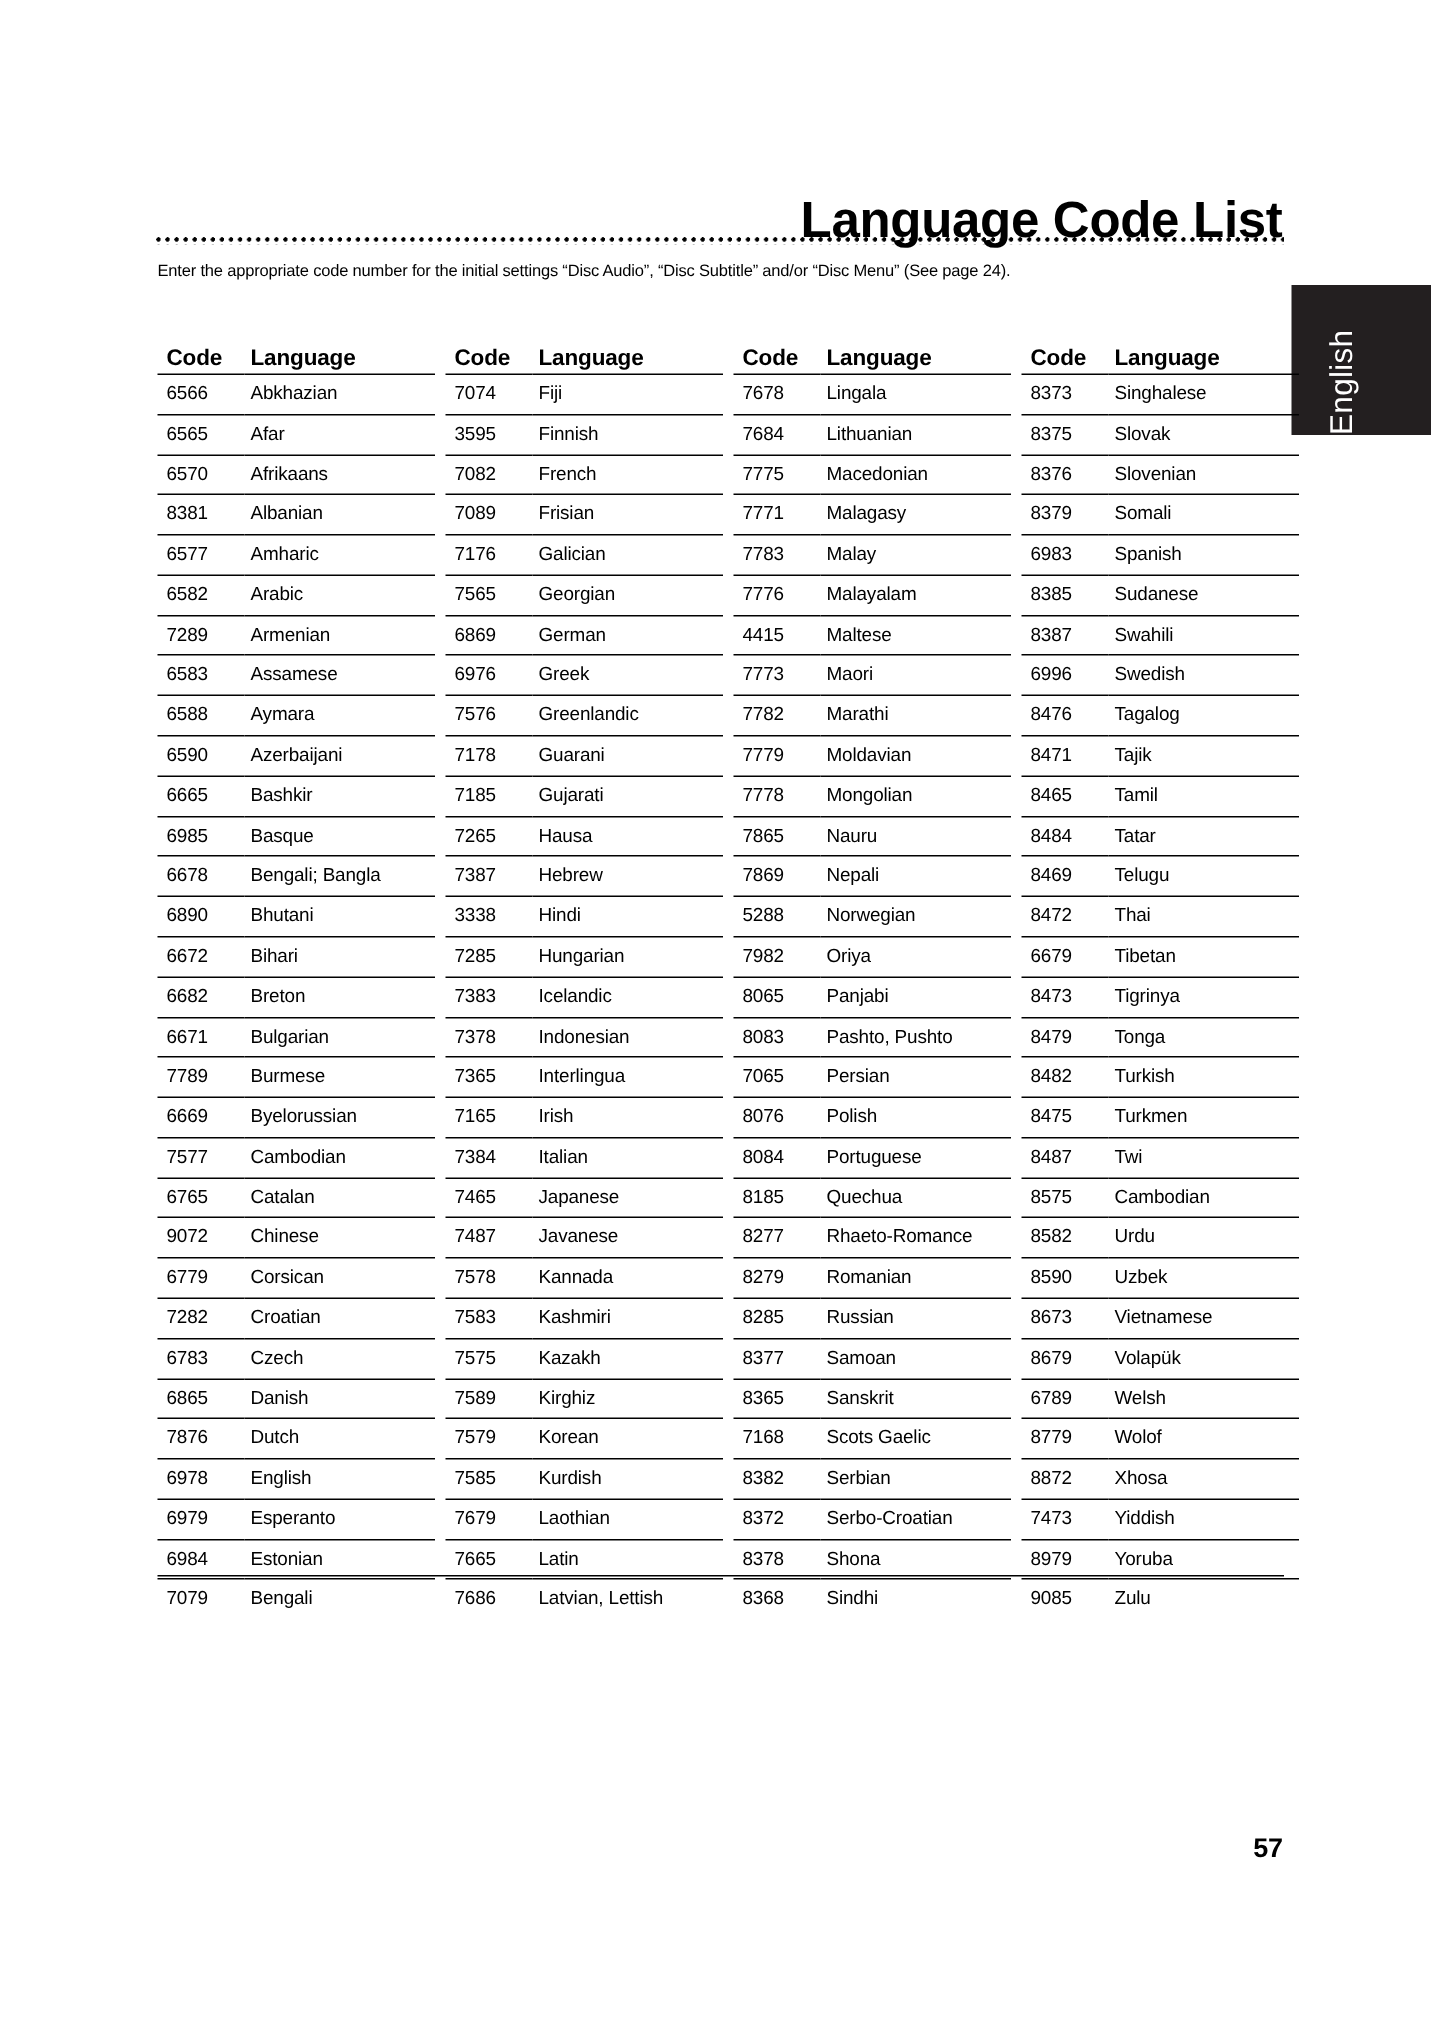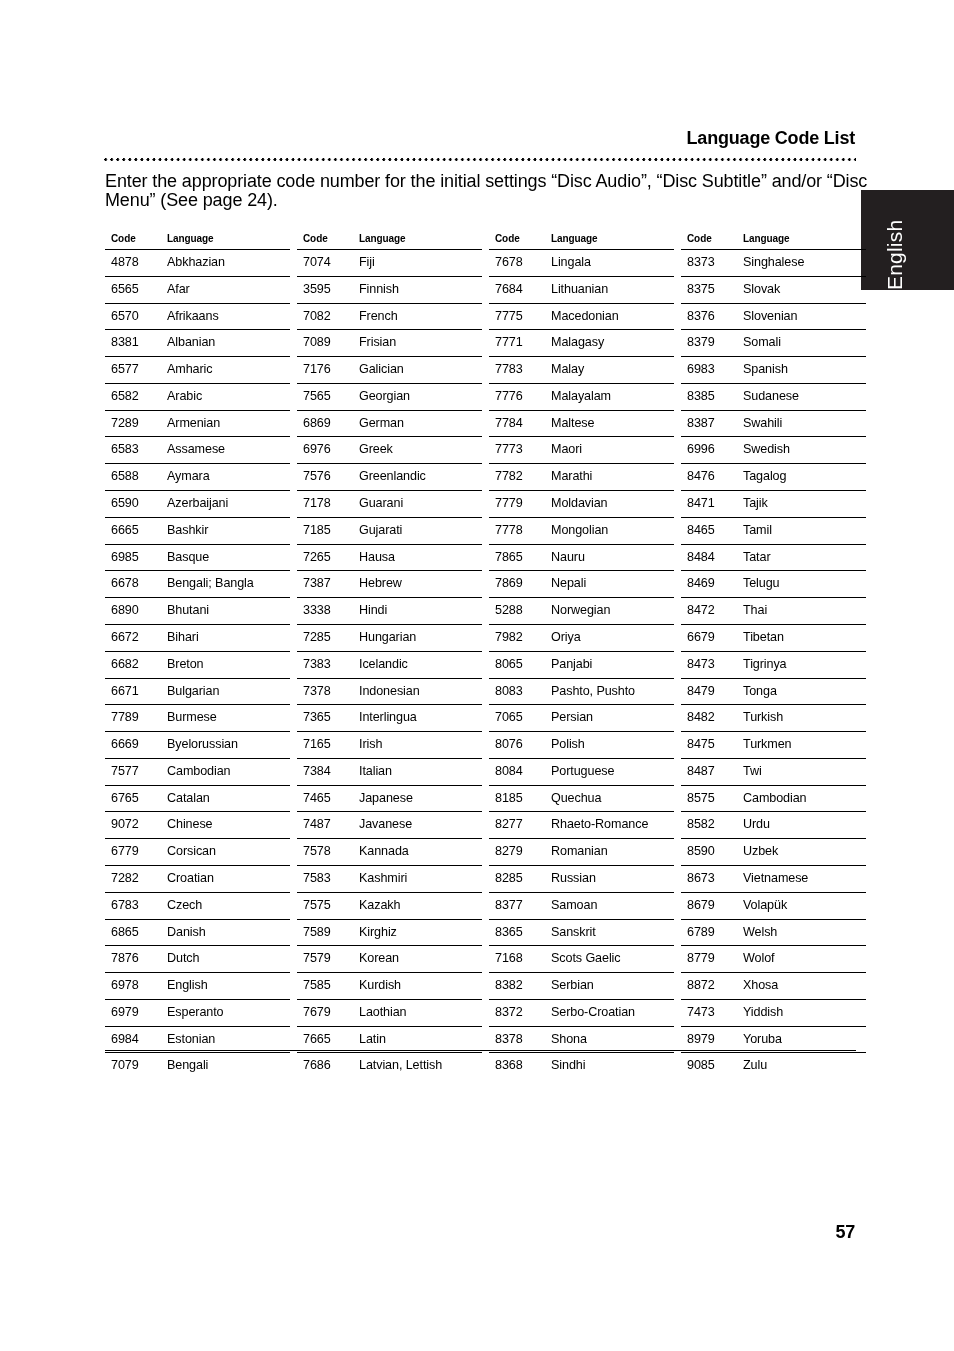--- a/index.html
+++ b/index.html
@@ -46,21 +46,21 @@
     letter-spacing: 0.2px;
     line-height: 40px;
     white-space: nowrap;
   }
 
   
   .title {
     position: absolute;
     right: 99px;
     top: 128px;
-    font-size: 18px;
+    font-size: 34px;
     font-weight: bold;
     letter-spacing: -0.2px;
     white-space: nowrap;
   }
 
   .dotted-rule {
     position: absolute;
     left: 104px;
     top: 158px;
     width: 752px;
@@ -68,21 +68,21 @@
     background-image: radial-gradient(circle at 1.6px 1.6px, #000 1.35px, transparent 1.5px);
     background-size: 6.05px 5px;
     background-repeat: repeat-x;
   }
 
   .intro {
     position: absolute;
     left: 105px;
     top: 172px;
     width: 780px;
-    font-size: 18px;
+    font-size: 11px;
     line-height: 19px;
     letter-spacing: -0.12px;
   }
 
   
   .tables {
     position: absolute;
     left: 105px;
     top: 229px;
     width: 751px;
@@ -108,21 +108,21 @@
     vertical-align: bottom;
     height: 25.78px;
     line-height: 25.78px;
     font-size: 12.6px;
     letter-spacing: -0.1px;
     white-space: nowrap;
     overflow: visible;
   }
   table.codes th {
     font-weight: bold;
-    font-size: 10px;
+    font-size: 15px;
     height: 20px;
     line-height: 20px;
     border-bottom: 1.6px solid #000;
   }
   table.codes tbody tr td {
     border-bottom: 1.1px solid #000;
   }
   table.codes tbody tr:last-child td {
     border-bottom: none;
   }
@@ -171,21 +171,21 @@
       <div class="col">
         <table class="codes">
           <thead>
             <tr>
               <th class="c-code">Code</th>
               <th class="c-lang">Language</th>
             </tr>
           </thead>
           <tbody>
             <tr>
-              <td class="c-code">4878</td>
+              <td class="c-code">6566</td>
               <td class="c-lang">Abkhazian</td>
             </tr>
             <tr>
               <td class="c-code">6565</td>
               <td class="c-lang">Afar</td>
             </tr>
             <tr>
               <td class="c-code">6570</td>
               <td class="c-lang">Afrikaans</td>
             </tr>
@@ -467,21 +467,21 @@
             </tr>
             <tr>
               <td class="c-code">7783</td>
               <td class="c-lang">Malay</td>
             </tr>
             <tr>
               <td class="c-code">7776</td>
               <td class="c-lang">Malayalam</td>
             </tr>
             <tr>
-              <td class="c-code">7784</td>
+              <td class="c-code">4415</td>
               <td class="c-lang">Maltese</td>
             </tr>
             <tr>
               <td class="c-code">7773</td>
               <td class="c-lang">Maori</td>
             </tr>
             <tr>
               <td class="c-code">7782</td>
               <td class="c-lang">Marathi</td>
             </tr>

